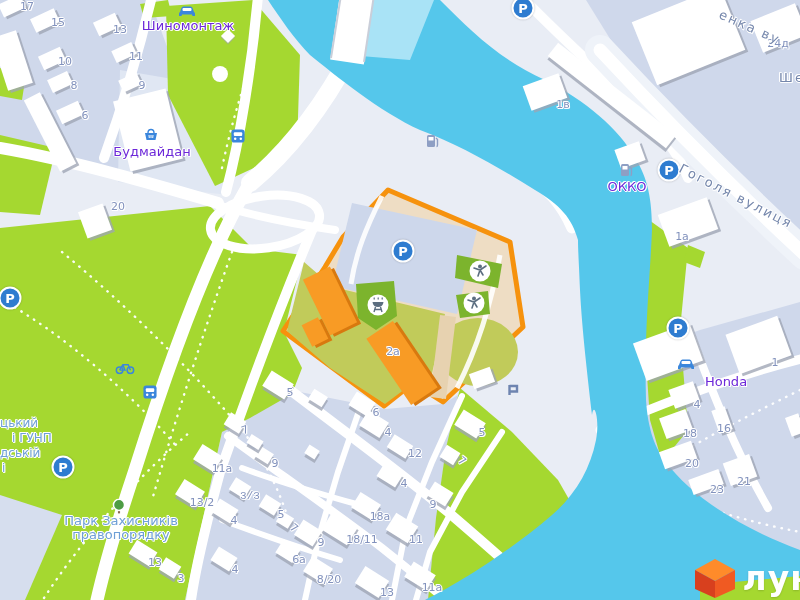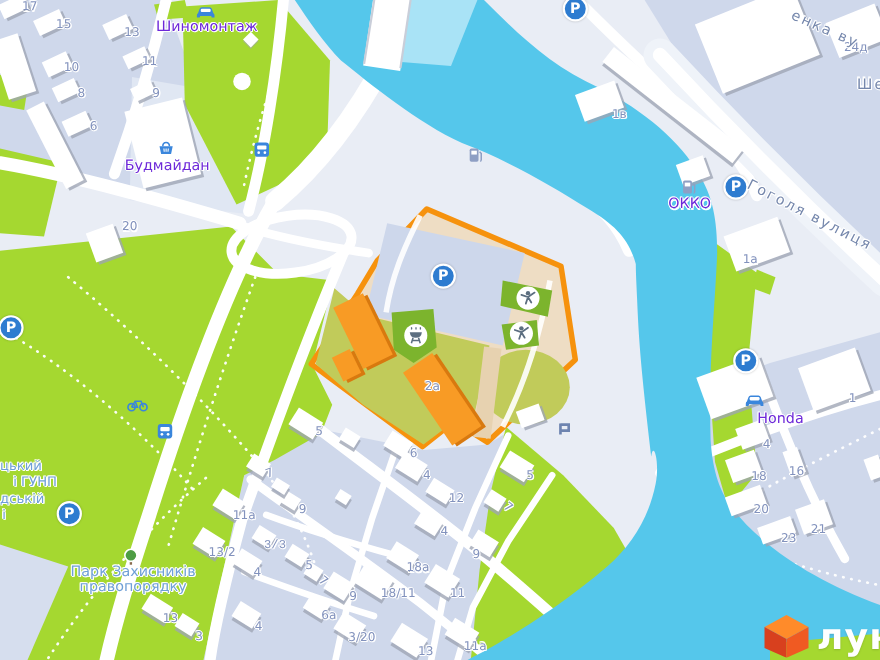--- a/index.html
+++ b/index.html
@@ -308,39 +308,39 @@
       <div class="lbl h" style="left: 415px; top: 453px;">12</div>
       <div class="lbl h" style="left: 482px; top: 432px;">5</div>
       <div class="lbl h" style="left: 462px; top: 461px; transform: translate(-50%, -50%) rotate(40deg);">7</div>
       <div class="lbl h" style="left: 404px; top: 483px;">4</div>
       <div class="lbl h" style="left: 433px; top: 504px;">9</div>
       <div class="lbl h" style="left: 380px; top: 516px;">18а</div>
       <div class="lbl h" style="left: 416px; top: 539px;">11</div>
       <div class="lbl h" style="left: 362px; top: 539px;">18/11</div>
       <div class="lbl h" style="left: 432px; top: 587px;">11а</div>
       <div class="lbl h" style="left: 387px; top: 592px;">13</div>
-      <div class="lbl h" style="left: 329px; top: 579px;">3/20</div>
+      <div class="lbl h" style="left: 329px; top: 579px;">8/20</div>
       <div class="lbl h" style="left: 299px; top: 559px;">6а</div>
       <div class="lbl h" style="left: 321px; top: 542px;">9</div>
       <div class="lbl h" style="left: 294px; top: 528px; transform: translate(-50%, -50%) rotate(40deg);">7</div>
       <div class="lbl h" style="left: 281px; top: 514px;">5</div>
       <div class="lbl h" style="left: 234px; top: 520px;">4</div>
       <div class="lbl h" style="left: 250px; top: 496px; font-family: Liberation Mono, monospace;">3/3</div>
       <div class="lbl h" style="left: 202px; top: 502px;">13/2</div>
       <div class="lbl h" style="left: 235px; top: 569px;">4</div>
       <div class="lbl h" style="left: 181px; top: 578px;">3</div>
       <div class="lbl h" style="left: 222px; top: 468px;">11а</div>
       <div class="lbl h" style="left: 275px; top: 463px;">9</div>
       <div class="lbl h" style="left: 245px; top: 430px; transform: translate(-50%, -50%) rotate(-20deg);">7</div>
       <div class="lbl h" style="left: 155px; top: 562px;">13</div>
       <div class="lbl h" style="left: 393px; top: 331px; margin-top: 20px;">2а</div>
       <div class="lbl p" style="left: 188px; top: 25px;">Шиномонтаж</div>
       <div class="lbl p" style="left: 152px; top: 151px;">Будмайдан</div>
       <div class="lbl p" style="left: 627px; top: 186px;">ОККО</div>
-      <div class="lbl p" style="left: 690px; top: 381px; padding-left: 39px;">Honda</div>
+      <div class="lbl p" style="left: 726px; top: 381px;">Honda</div>
       <div class="lbl s" style="left: 736px; top: 196px; transform: translate(-50%, -50%) rotate(27deg);">Гоголя вулиця</div>
       <div class="lbl s" style="left: 750px; top: 27px; transform: translate(-50%, -50%) rotate(24deg);">енка ву</div>
       <div class="lbl s" style="left: 792px; top: 77px;">Ше</div>
       <div class="lbl k" style="left: 121px; top: 520px;">Парк Захисників</div>
       <div class="lbl k" style="left: 121px; top: 534px;">правопорядку</div>
       <div class="lbl f" style="left: 0px; top: 423px;">цький</div>
       <div class="lbl f" style="left: 0px; top: 438px; margin-left: 12px;">і ГУНП</div>
       <div class="lbl f" style="left: 0px; top: 453px;">дській</div>
       <div class="lbl f" style="left: 2px; top: 468px;">і</div>
     </div>

